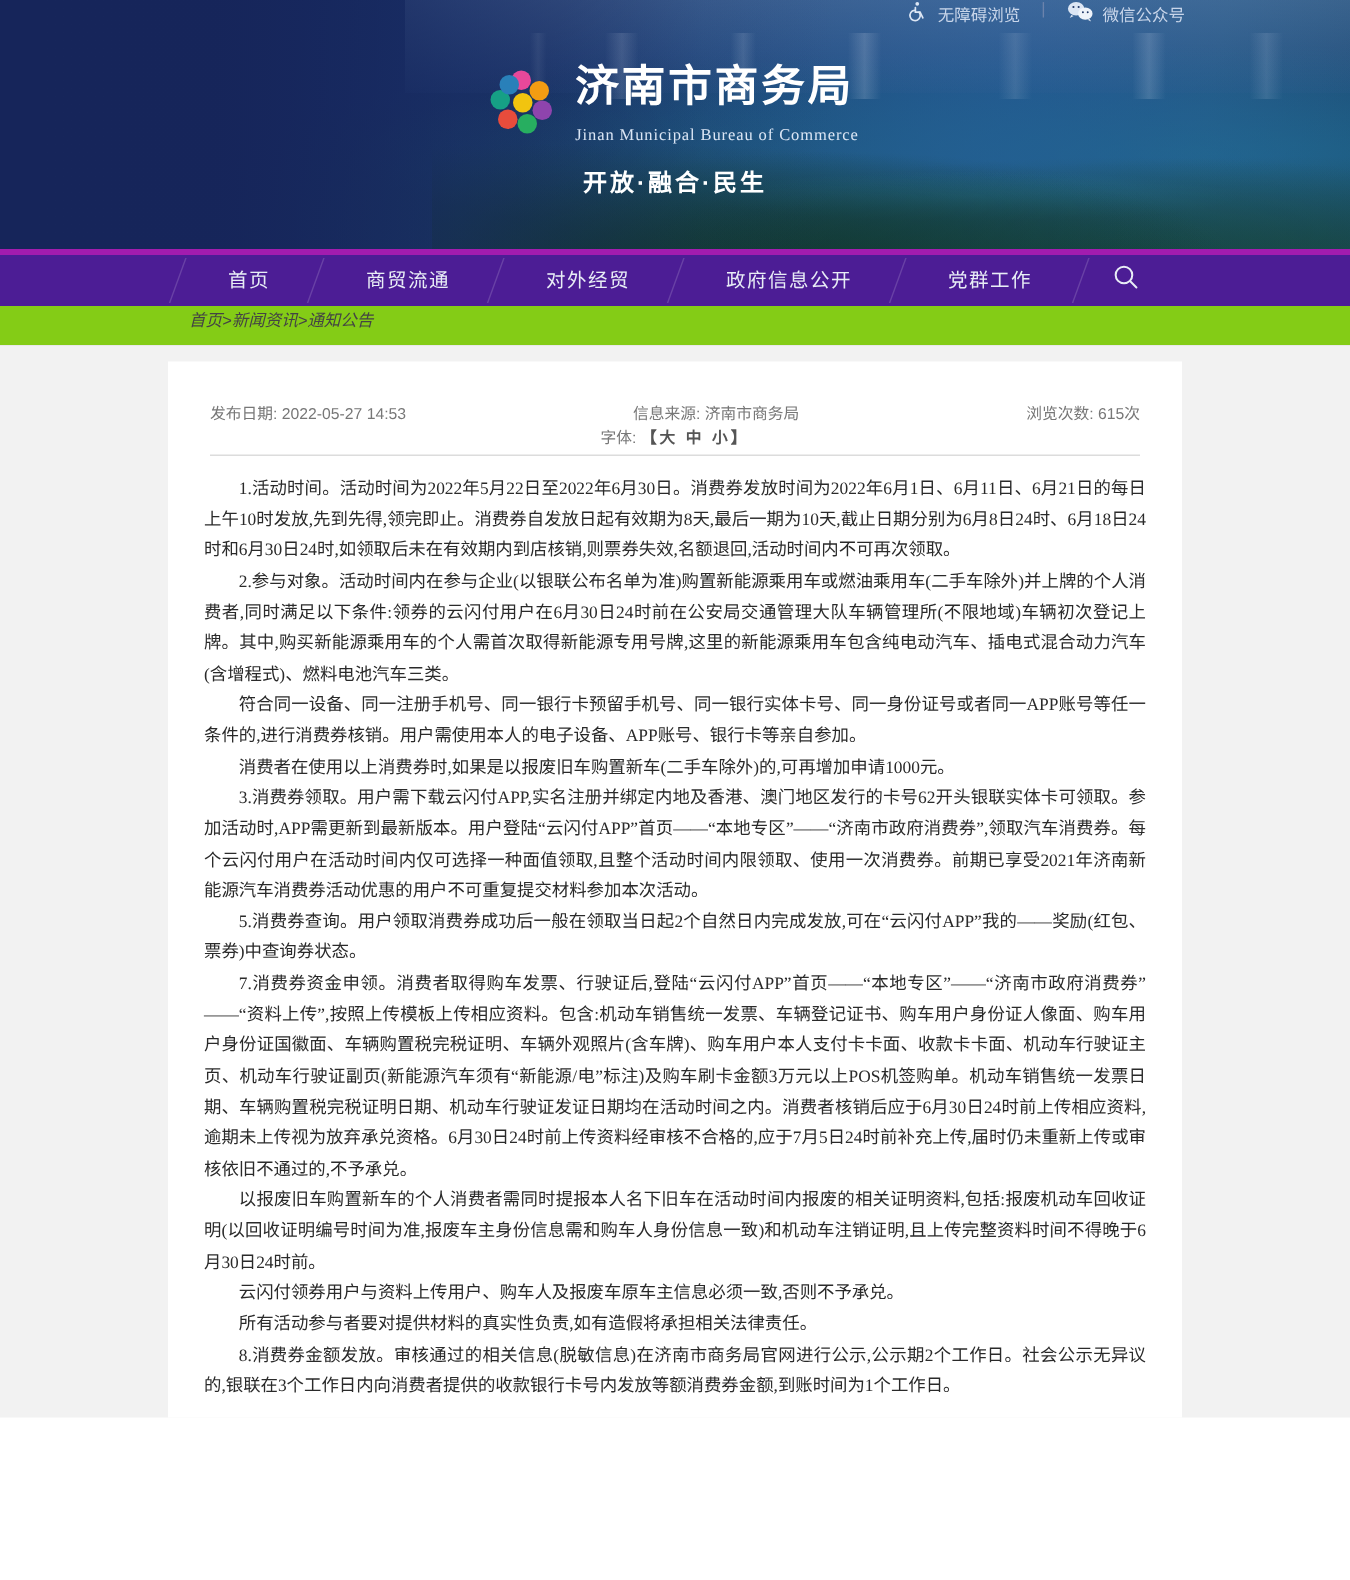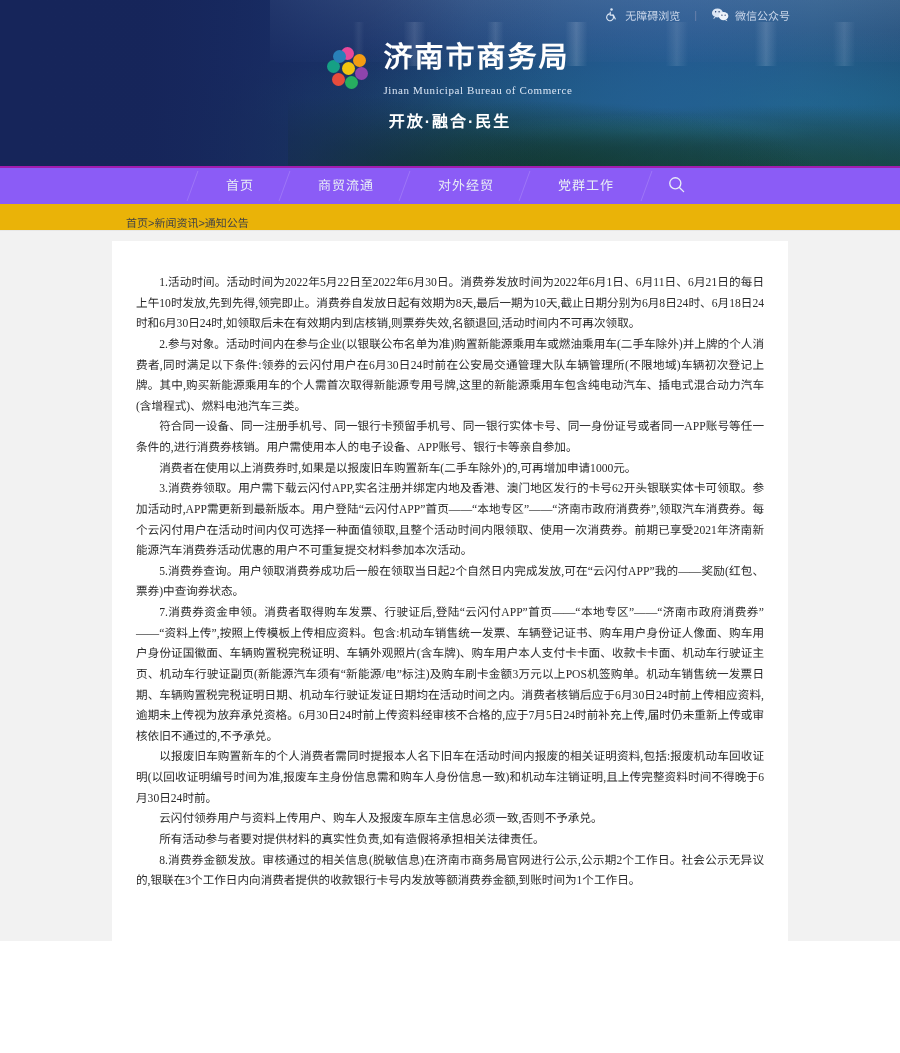--- a/index.html
+++ b/index.html
@@ -49,21 +49,21 @@
     background: radial-gradient(ellipse at 50% 50%, rgba(46,130,180,.55) 0%, rgba(30,80,140,0) 70%);
   }
   .banner .fade-left {
     position: absolute; inset: 0;
     background: linear-gradient(90deg, #16255a 0%, rgba(22,37,90,.96) 16%, rgba(24,44,100,.55) 34%, rgba(26,54,110,.08) 52%, rgba(26,54,110,0) 62%);
   }
 
   
   .topbar {
     position: absolute; top: 0; left: 0; right: 0; height: 30px;
-    display: flex; align-items: center; justify-content: flex-end;
+    display: flex; align-items: flex-start; justify-content: flex-end;
     padding-right: 110px; gap: 10px;
     font-size: 11px; color: #c9d6ea;
     z-index: 5;
   }
   .topbar .item { display: flex; align-items: center; gap: 6px; cursor: pointer; }
   .topbar .divider { color: #6b83ac; padding: 0 4px; }
   .ico-wheel, .ico-wechat { display: inline-block; }
 
   
   .logo-block {
@@ -86,23 +86,23 @@
     font-size: 11px; color: #dbe6f5; letter-spacing: .6px; margin-top: 12px;
   }
   .logo-slogan {
     margin-top: 12px; font-size: 16px; font-weight: 700; color: #ffffff; letter-spacing: 2px;
   }
 
   
   .nav {
     position: relative;
     width: 900px; height: 38px;
-    background: #8b5cf6;
+    background: #4c1d95;
     display: flex; align-items: center; justify-content: center;
-    border-top: 2px solid #a21caf;
+    border-top: 4px solid #a21caf;
   }
   .nav .items { display: flex; align-items: center; }
   .nav .nav-item {
     position: relative;
     color: #e8edf6; font-size: 13px; letter-spacing: 1px;
     padding: 0 32px; height: 38px; line-height: 38px; cursor: pointer;
     white-space: nowrap;
   }
   .nav .nav-item::before {
     content: ""; position: absolute; left: -2px; top: 4px;
@@ -114,22 +114,22 @@
     display: flex; align-items: center; justify-content: center;
   }
   .nav .search-btn::before {
     content: ""; position: absolute; left: 0; top: 4px;
     width: 1px; height: 30px; background: rgba(255,255,255,.16);
     transform: skewX(-20deg);
   }
 
   
   .crumb-wrap {
-    width: 900px; height: 26px; background: #eab308;
-    display: flex; align-items: flex-end;
+    width: 900px; height: 26px; background: #84cc16;
+    display: flex; align-items: flex-start; font-style: italic;
   }
   .crumb {
     margin-left: 126px; font-size: 11px; color: #444;
   }
   .crumb-sep-line { width: 900px; height: 1px; background: #e8e8e8; }
 
   
   .page-bg { width: 900px; background: #f2f2f2; padding: 10px 0 0 0; }
   .article {
     width: 676px; margin: 0 auto; background: #ffffff;
@@ -216,40 +216,62 @@
     </div>
     <div class="logo-slogan">开放·融合·民生</div>
   </div>
 </div>
 
 <div class="nav">
   <div class="items">
     <div class="nav-item">首页</div>
     <div class="nav-item">商贸流通</div>
     <div class="nav-item">对外经贸</div>
+    <div class="nav-item">政府信息公开</div>
     <div class="nav-item">党群工作</div>
     <div class="search-btn">
       <span>
         <svg width="19" height="19" viewBox="0 0 24 24" fill="none" stroke="#e8edf6" stroke-width="1.7" stroke-linecap="round">
           <circle cx="10.5" cy="10.5" r="7"></circle>
           <path d="M16 16l5 5"></path>
         </svg>
       </span>
     </div>
   </div>
 </div>
 
 <div class="crumb-wrap">
   <div class="crumb">首页&gt;新闻资讯&gt;通知公告</div>
 </div>
 <div class="crumb-sep-line"></div>
 
 <div class="page-bg">
   <div class="article">
 
+    <div class="art-meta">
+      <div class="meta-row">
+        <span>
+          <span>发布日期:</span>
+          <span>2022-05-27 14:53</span>
+        </span>
+        <span class="meta-center-col">
+          <span>信息来源:</span>
+          <span>济南市商务局</span>
+        </span>
+        <span>
+          <span>浏览次数:</span>
+          <span>615次</span>
+        </span>
+      </div>
+      <div class="font-size-row">
+        <span>字体:</span>
+        <b>【大 中 小】</b>
+      </div>
+      <div class="meta-rule"></div>
+    </div>
 
     <div class="body-text">
       <p>1.活动时间。活动时间为2022年5月22日至2022年6月30日。消费券发放时间为2022年6月1日、6月11日、6月21日的每日上午10时发放,先到先得,领完即止。消费券自发放日起有效期为8天,最后一期为10天,截止日期分别为6月8日24时、6月18日24时和6月30日24时,如领取后未在有效期内到店核销,则票券失效,名额退回,活动时间内不可再次领取。</p>
       <p>2.参与对象。活动时间内在参与企业(以银联公布名单为准)购置新能源乘用车或燃油乘用车(二手车除外)并上牌的个人消费者,同时满足以下条件:领券的云闪付用户在6月30日24时前在公安局交通管理大队车辆管理所(不限地域)车辆初次登记上牌。其中,购买新能源乘用车的个人需首次取得新能源专用号牌,这里的新能源乘用车包含纯电动汽车、插电式混合动力汽车(含增程式)、燃料电池汽车三类。</p>
       <p>符合同一设备、同一注册手机号、同一银行卡预留手机号、同一银行实体卡号、同一身份证号或者同一APP账号等任一条件的,进行消费券核销。用户需使用本人的电子设备、APP账号、银行卡等亲自参加。</p>
       <p>消费者在使用以上消费券时,如果是以报废旧车购置新车(二手车除外)的,可再增加申请1000元。</p>
       <p>3.消费券领取。用户需下载云闪付APP,实名注册并绑定内地及香港、澳门地区发行的卡号62开头银联实体卡可领取。参加活动时,APP需更新到最新版本。用户登陆“云闪付APP”首页——“本地专区”——“济南市政府消费券”,领取汽车消费券。每个云闪付用户在活动时间内仅可选择一种面值领取,且整个活动时间内限领取、使用一次消费券。前期已享受2021年济南新能源汽车消费券活动优惠的用户不可重复提交材料参加本次活动。</p>
       <p>5.消费券查询。用户领取消费券成功后一般在领取当日起2个自然日内完成发放,可在“云闪付APP”我的——奖励(红包、票券)中查询券状态。</p>
       <p>7.消费券资金申领。消费者取得购车发票、行驶证后,登陆“云闪付APP”首页——“本地专区”——“济南市政府消费券”——“资料上传”,按照上传模板上传相应资料。包含:机动车销售统一发票、车辆登记证书、购车用户身份证人像面、购车用户身份证国徽面、车辆购置税完税证明、车辆外观照片(含车牌)、购车用户本人支付卡卡面、收款卡卡面、机动车行驶证主页、机动车行驶证副页(新能源汽车须有“新能源/电”标注)及购车刷卡金额3万元以上POS机签购单。机动车销售统一发票日期、车辆购置税完税证明日期、机动车行驶证发证日期均在活动时间之内。消费者核销后应于6月30日24时前上传相应资料,逾期未上传视为放弃承兑资格。6月30日24时前上传资料经审核不合格的,应于7月5日24时前补充上传,届时仍未重新上传或审核依旧不通过的,不予承兑。</p>
       <p>以报废旧车购置新车的个人消费者需同时提报本人名下旧车在活动时间内报废的相关证明资料,包括:报废机动车回收证明(以回收证明编号时间为准,报废车主身份信息需和购车人身份信息一致)和机动车注销证明,且上传完整资料时间不得晚于6月30日24时前。</p>

